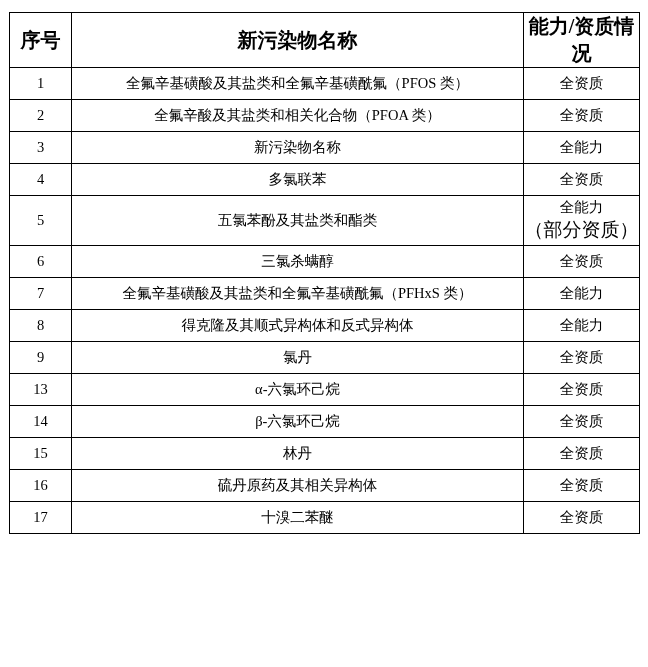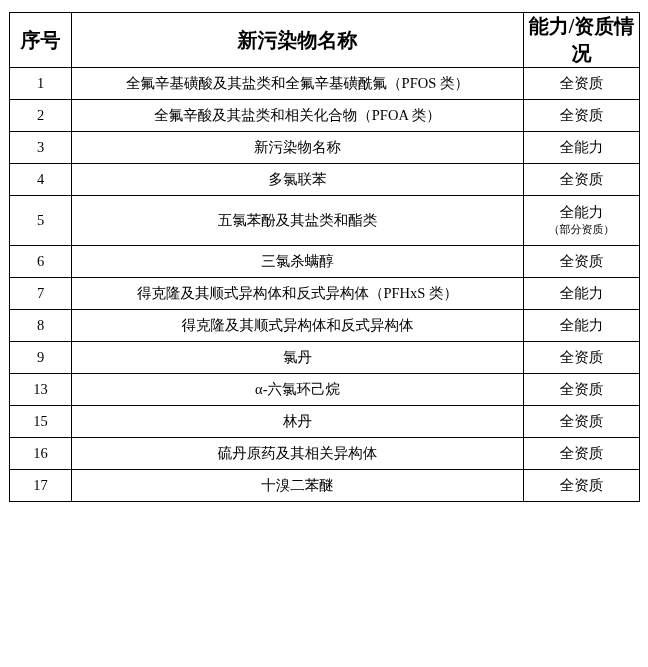--- a/index.html
+++ b/index.html
@@ -49,23 +49,22 @@
   }
   col.c-index { width: 62px; }
   col.c-name  { width: 452px; }
   col.c-cap   { width: 116px; }
   .cap-multi {
     display: block;
     line-height: 1.35;
   }
   .cap-line2 {
     display: block;
-    font-size: 11px;
+    font-size: 19px;
     line-height: 1.35;
-    font-family: Liberation Mono, monospace;
   }
 </style>
 </head>
 <body>
 
 <div class="sheet">
   <table class="pollutant-table">
     <colgroup>
       <col class="c-index">
       <col class="c-name">
@@ -107,36 +106,41 @@
           <span class="cap-line2">（部分资质）</span>
         </td>
       </tr>
       <tr>
         <td>6</td>
         <td>三氯杀螨醇</td>
         <td>全资质</td>
       </tr>
       <tr>
         <td>7</td>
-        <td>得克隆及其顺式异构体和反式异构体（PFHxS 类）</td>
+        <td>全氟辛基磺酸及其盐类和全氟辛基磺酰氟（PFHxS 类）</td>
         <td>全能力</td>
       </tr>
       <tr>
         <td>8</td>
         <td>得克隆及其顺式异构体和反式异构体</td>
         <td>全能力</td>
       </tr>
       <tr>
         <td>9</td>
         <td>氯丹</td>
         <td>全资质</td>
       </tr>
       <tr>
         <td>13</td>
         <td>α-六氯环己烷</td>
+        <td>全资质</td>
+      </tr>
+      <tr>
+        <td>14</td>
+        <td>β-六氯环己烷</td>
         <td>全资质</td>
       </tr>
       <tr>
         <td>15</td>
         <td>林丹</td>
         <td>全资质</td>
       </tr>
       <tr>
         <td>16</td>
         <td>硫丹原药及其相关异构体</td>

